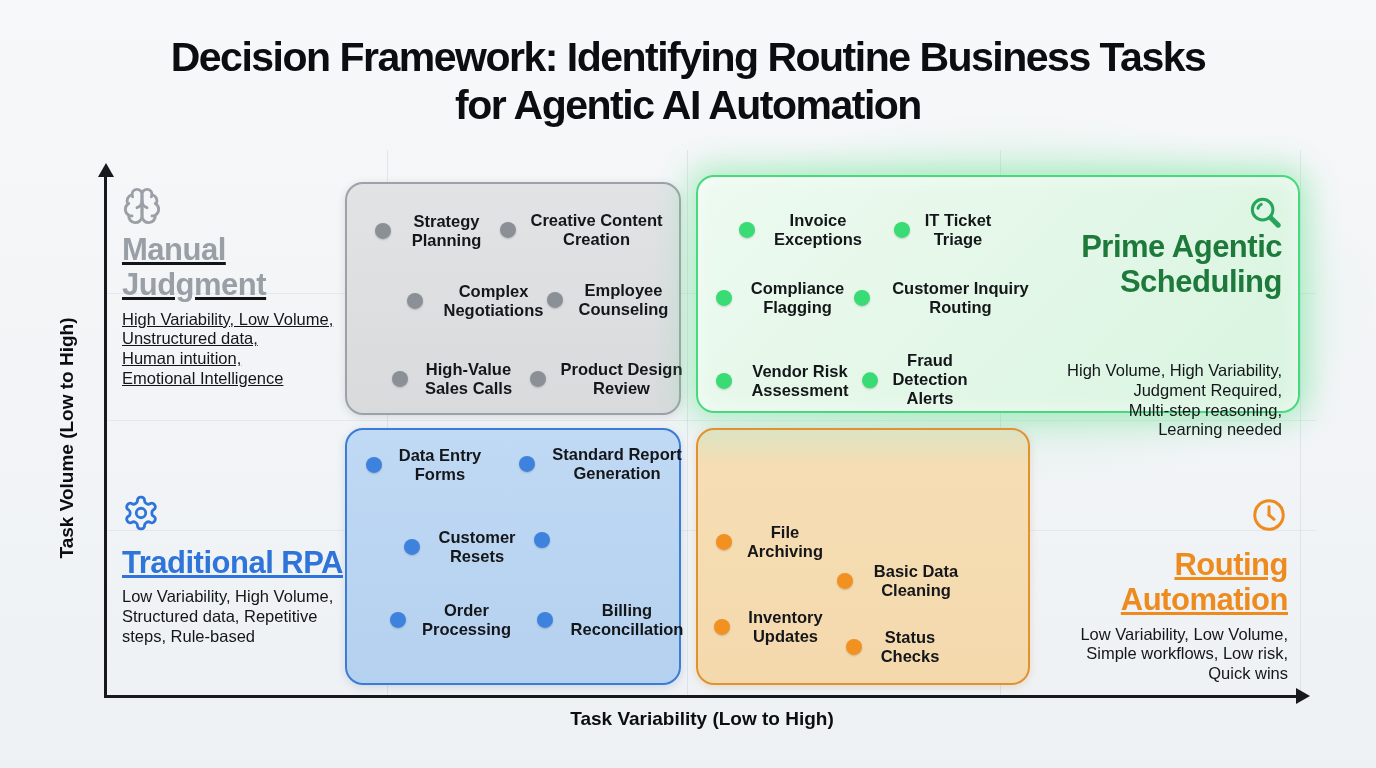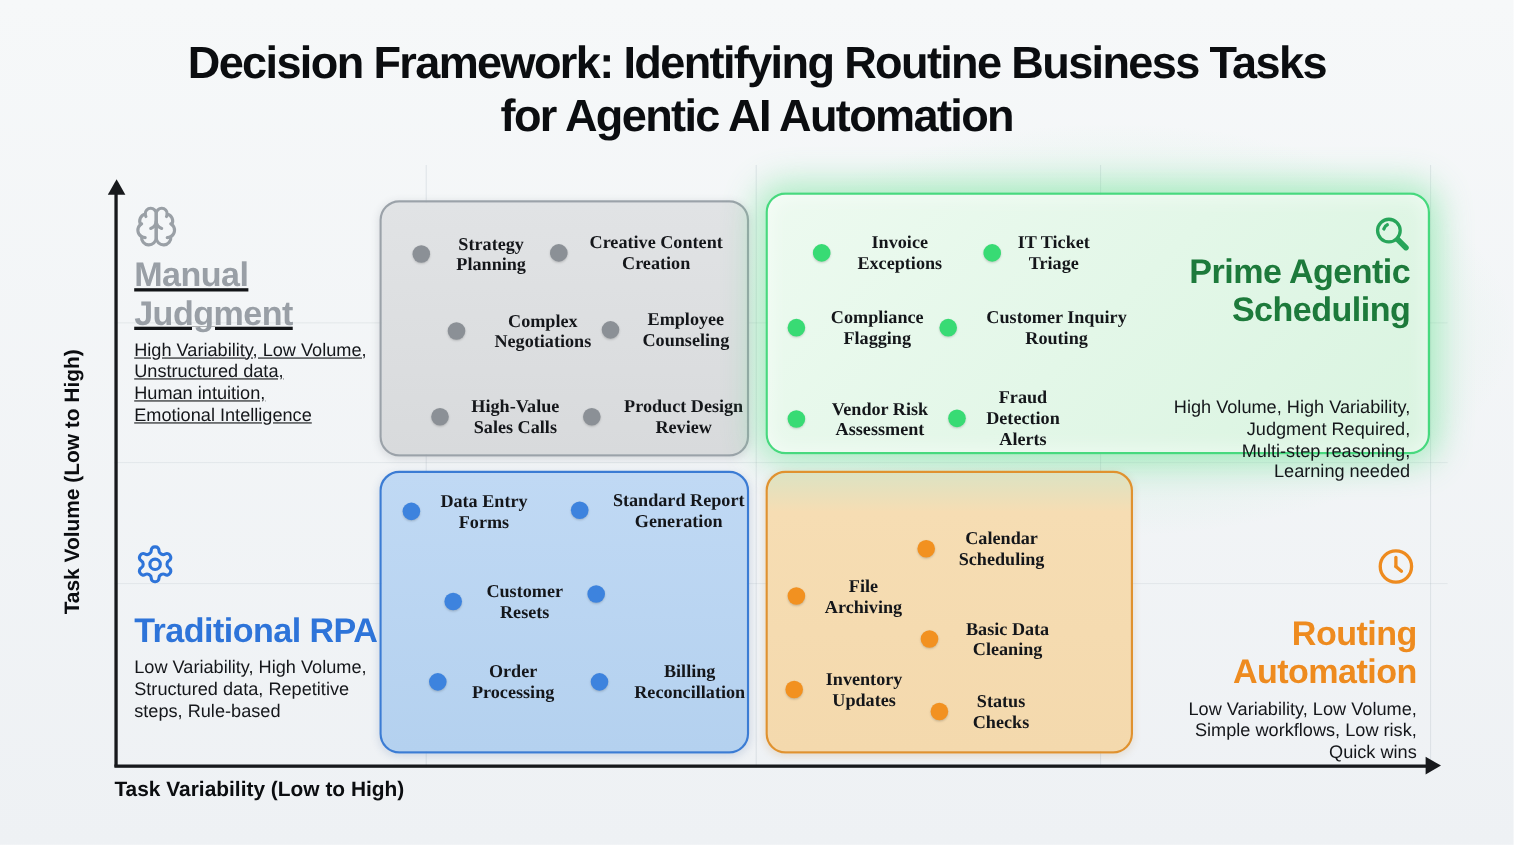--- a/index.html
+++ b/index.html
@@ -27,39 +27,39 @@
   
   .axis-y { position:absolute; left:104px; top:176px; width:3px; height:521px; background:#17191c; }
   .axis-x { position:absolute; left:104px; top:695px; width:1196px; height:3px; background:#17191c; }
   .arrow-up { position:absolute; left:98px; top:163px; width:0; height:0;
     border-left:8px solid transparent; border-right:8px solid transparent; border-bottom:14px solid #17191c; }
   .arrow-right { position:absolute; left:1296px; top:688px; width:0; height:0;
     border-top:8px solid transparent; border-bottom:8px solid transparent; border-left:14px solid #17191c; }
   .axis-label { font-size:19px; font-weight:bold; color:#0b0d10; }
   .axis-label-y { position:absolute; left:67px; top:438px; white-space:nowrap;
     transform:translate(-50%,-50%) rotate(-90deg); }
-  .axis-label-x { position:absolute; left:104px; top:708px; width:1196px; text-align:left; }
+  .axis-label-x { position:absolute; left:104px; top:708px; width:1196px; text-align:center; }
 
   
   .qbox { position:absolute; border-radius:18px; }
   .qbox-manual { left:345px; top:182px; width:336px; height:233px;
     background:linear-gradient(180deg,#e1e3e5 0%,#d8dadc 100%);
     border:2px solid #9ba2a9; box-shadow:0 2px 8px rgba(60,70,80,0.15); }
   .qbox-prime { left:696px; top:175px; width:604px; height:238px;
     background:linear-gradient(135deg,#edfaf0 0%,#d9f4e0 100%);
     border:2px solid #47d97e; box-shadow:0 0 30px 8px rgba(86,224,132,0.45), inset 0 0 20px rgba(255,255,255,0.6); }
   .qbox-rpa { left:345px; top:428px; width:336px; height:257px;
     background:linear-gradient(180deg,#c0d9f4 0%,#b4d1ef 100%);
     border:2px solid #3b7cd4; box-shadow:0 2px 8px rgba(50,90,150,0.18); }
   .qbox-simple { left:696px; top:428px; width:334px; height:257px;
     background:linear-gradient(180deg,#dce3c3 0%,#f6ddb3 14%,#f4d9ad 100%);
     border:2px solid #e0922f; box-shadow:0 2px 8px rgba(170,110,30,0.18); }
 
   
-  .item { position:absolute; display:flex; align-items:center; gap:8px; transform:translateY(-50%);font-family:Liberation Serif, serif; }
+  .item { position:absolute; display:flex; align-items:center; gap:8px; transform:translateY(-50%); }
   .dot { width:16px; height:16px; border-radius:50%; flex:0 0 auto; box-shadow:0 1px 2px rgba(0,0,0,0.18); }
   .dot-gray   { background:#8b9096; }
   .dot-green  { background:#38db74; }
   .dot-blue   { background:#3d83de; }
   .dot-orange { background:#f29120; }
   .item-label { font-size:16.5px; font-weight:600; line-height:1.16; text-align:center; color:#14161a; }
 
   
   .qlabel { position:absolute; }
   .qicon { width:40px; height:40px; display:block; }
@@ -67,21 +67,21 @@
   .qdesc { font-size:16.5px; line-height:1.2; color:#14161a; white-space:pre-line; margin-top:7px; }
   .t-gray { color:#999fa6; } .t-green { color:#1d7a3b; } .t-blue { color:#2e74d9; } .t-orange { color:#ee8b1f; }
   .right-align { text-align:right; }
   .lbl-manual { left:122px; top:186px; width:225px;text-decoration:underline; }
   .lbl-rpa    { left:122px; top:494px; width:235px; }
   .lbl-simple { right:88px; top:496px; width:245px; }
   .lbl-prime-title { position:absolute; right:16px; top:52px; width:290px; }
   .lbl-prime-desc  { position:absolute; right:16px; top:140px; width:290px;margin-top:44px; }
   .prime-search-icon { position:absolute; right:14px; top:16px; width:38px; height:38px; }
   .lbl-manual .qtitle { margin-top:6px; }
-  .lbl-rpa .qtitle, .lbl-simple .qtitle { margin-top:24px; }
+  .lbl-rpa .qtitle, .lbl-simple .qtitle { margin-top:13px;text-decoration:underline; }
   .lbl-simple .qicon { margin-left:auto; }
 </style>
 </head>
 <body>
 
 <div class="canvas">
 
   <div class="bg-glow"></div>
 
   <div class="grid-v" style="left:387px"></div>
@@ -219,24 +219,20 @@
       <span class="dot dot-blue"></span>
       <span class="item-label" style="width:105px">Order Processing</span>
     </div>
     <div class="item" style="left:190px;top:190px">
       <span class="dot dot-blue"></span>
       <span class="item-label" style="width:132px">Billing Reconcillation</span>
     </div>
   </div>
 
   <div class="qbox qbox-simple">
-    <div class="item" style="left:136px;top:69px">
-      <span class="dot dot-orange"></span>
-      <span class="item-label" style="width:105px">Calendar Scheduling</span>
-    </div>
     <div class="item" style="left:18px;top:112px">
       <span class="dot dot-orange"></span>
       <span class="item-label" style="width:90px">File Archiving</span>
     </div>
     <div class="item" style="left:139px;top:151px">
       <span class="dot dot-orange"></span>
       <span class="item-label" style="width:110px">Basic Data Cleaning</span>
     </div>
     <div class="item" style="left:16px;top:197px">
       <span class="dot dot-orange"></span>

